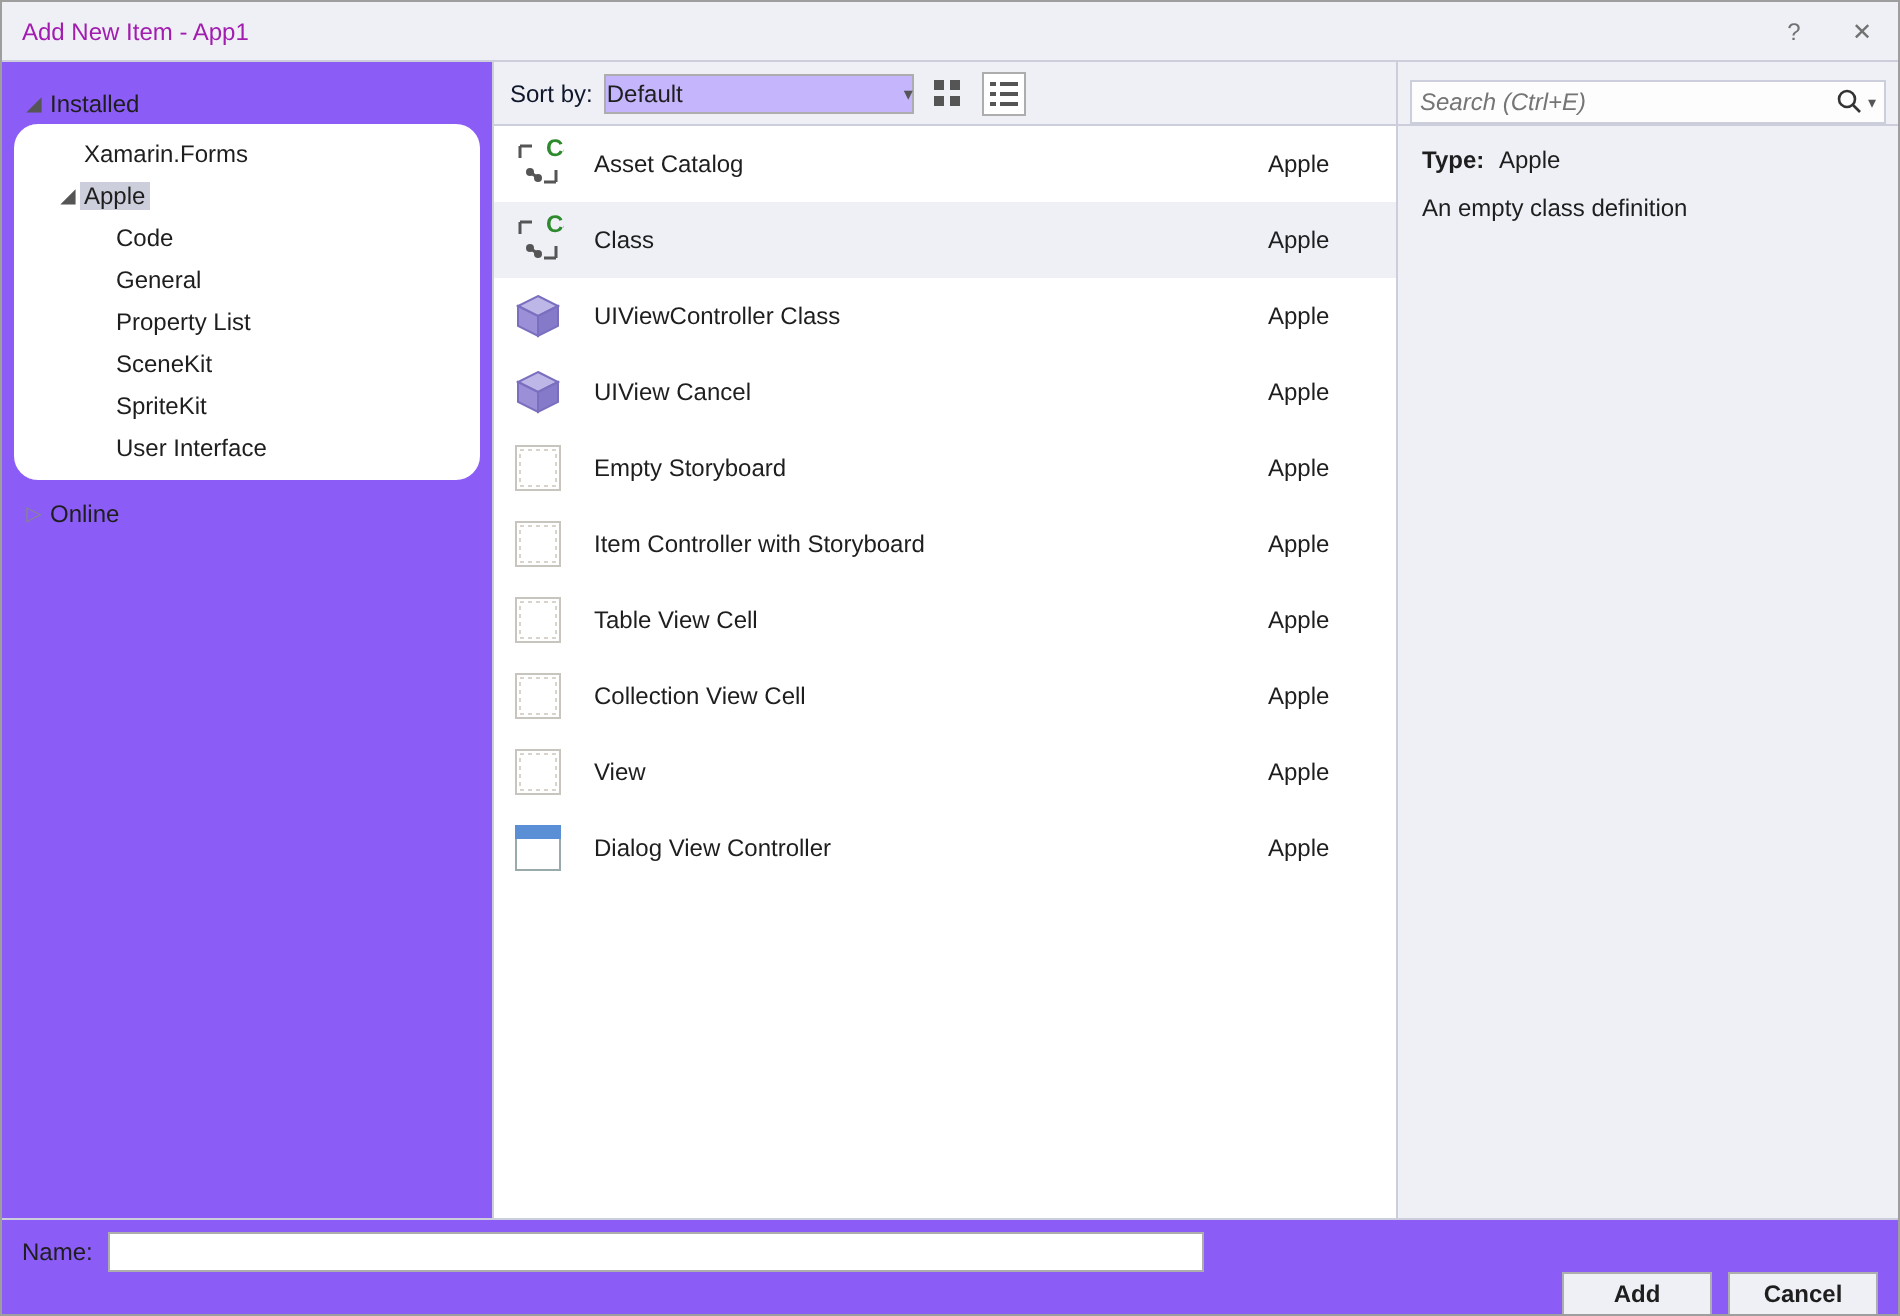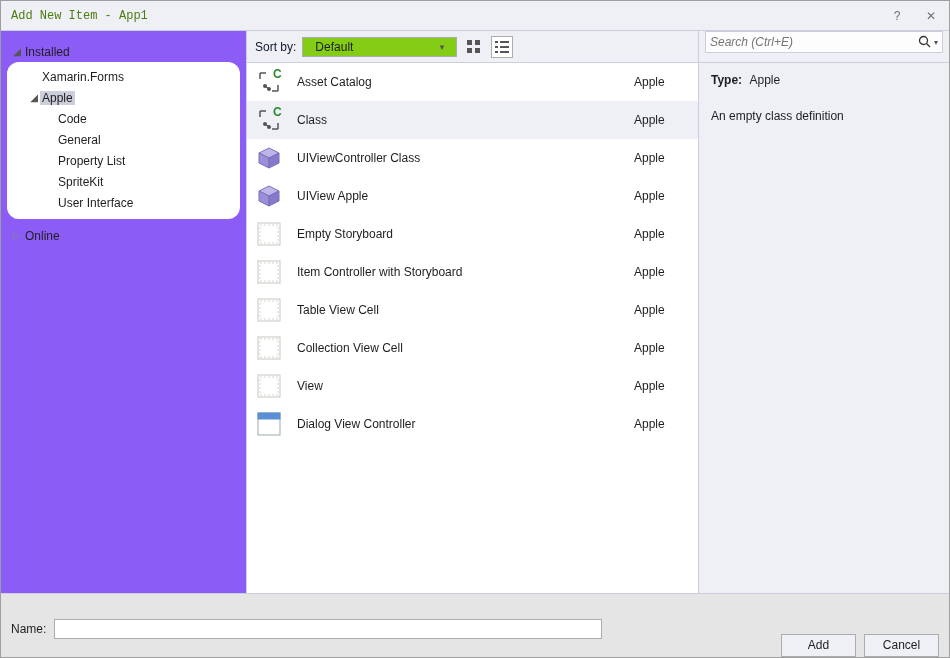--- a/index.html
+++ b/index.html
@@ -1,68 +1,68 @@
 <!DOCTYPE html>
 <html><head>
 <meta charset="utf-8">
 <style>
   * { box-sizing: border-box; margin: 0; padding: 0; font-family: "Segoe UI", Tahoma, sans-serif; font-size: 12px; }
   body { background: #ffffff; width: 950px; height: 658px; border: 1px solid #9e9e9e; display: flex; flex-direction: column; color: #1e1e1e; }
 
   
   .titlebar { height: 30px; display: flex; align-items: center; justify-content: space-between; padding: 0 8px 0 10px; background: #eef0f6; border-bottom: 1px solid #cccedb; }
-  .titlebar .title { color: #4d7c0f; font-family: Liberation Mono, monospace; }
+  .titlebar .title { color: #a21caf; }
   .titlebar .controls { display: flex; gap: 14px; align-items: center; color: #717171; }
   .win-btn { width: 20px; text-align: center; cursor: default; }
 
   
   .main { flex: 1 1 auto; display: flex; min-height: 0; }
   .sidebar { width: 245px; background: #8b5cf6; padding: 10px 6px 10px 6px; }
   .tree-node { display: flex; align-items: center; height: 21px; padding-left: 4px; cursor: default; }
   .tree-node .caret { width: 12px; text-align: center; color: #555; font-size: 10px; }
   .tree-node .caret.right::before { content: "▷"; color: #888; }
   .tree-node .caret.down::before { content: "◢"; }
   .tree-node.indent1 { padding-left: 20px; }
   .tree-node.indent2 { padding-left: 36px; }
   .tree-node.selected .label { background: #cccedb; padding: 0 2px; }
   .tree-node .label { padding: 0 2px; }
   .tree-inner { background: #fff; border-left: 1px solid #fff; padding: 4px 0 6px 0; border-radius: 12px; }
 
   
   .center { flex: 1 1 auto; display: flex; flex-direction: column; border-left: 1px solid #cccedb; border-right: 1px solid #cccedb; min-width: 0; }
   .toolbar { height: 32px; background: #eef0f6; border-bottom: 1px solid #cccedb; display: flex; align-items: center; padding: 0 8px; gap: 6px; }
   .sortby-label { color: #0f172a; }
-  .sortby-select { width: 155px; height: 20px; border: 1px solid #adadad; background: #84cc16; padding: 0 12px; display: flex; align-items: center; justify-content: space-between; }
+  .sortby-select { width: 155px; height: 20px; border: 1px solid #adadad; background: #c4b5fd; padding: 0 0; display: flex; align-items: center; justify-content: space-between; }
   .sortby-select .caret-down { font-size: 9px; color: #555; }
   .view-btn { width: 22px; height: 22px; border: 1px solid transparent; display: flex; align-items: center; justify-content: center; }
   .view-btn.active { border: 1px solid #adadad; background: #fff; }
 
   .item-list { flex: 1 1 auto; overflow: auto; background: #fff; }
   .item-row { height: 38px; display: flex; align-items: center; padding: 0 8px; gap: 10px; cursor: default; }
   .item-row.selected { background: #eef0f6; }
   .item-row .iconbox { width: 28px; height: 28px; display: flex; align-items: center; justify-content: center; }
   .item-row .name { flex: 1 1 auto; color: #1e1e1e; padding-left: 4px; }
   .item-row .category { color: #1e1e1e; width: 50px; text-align: left; margin-right: 6px; }
 
   
   .right { width: 250px; display: flex; flex-direction: column; }
-  .right .search-wrap { height: 32px; background: #eef0f6; border-bottom: 1px solid #cccedb; display:flex; align-items:flex-start; padding: 0 6px; }
+  .right .search-wrap { height: 32px; background: #eef0f6; border-bottom: 1px solid #cccedb; display:flex; align-items:flex-end; padding: 0 6px; }
   .search { flex:1; height: 22px; border: 1px solid #cccedb; background: #fdfdfd; display: flex; align-items: center; padding: 0 4px; }
   .search input { flex:1; border: none; outline: none; font-style: italic; color: #777; background: transparent; }
   .search .mag { color: #555; font-size: 12px; }
   .detail-body { padding: 10px 12px; background: #eef0f6; flex: 1; }
-  .detail-type-row { margin-bottom: 22px; }
+  .detail-type-row { margin-bottom: 10px; }
   .detail-type-row .label { font-weight: bold; }
   .detail-desc { color: #1e1e1e; }
 
   
-  .bottom { height: 64px; background: #e5e5e5; border-top: 1px solid #cccedb; display: flex; flex-direction: row; }
+  .bottom { height: 48px; background: #8b5cf6; border-top: 1px solid #cccedb; display: flex; flex-direction: column; }
   .name-row { display: flex; align-items: center; padding: 6px 10px 0 10px; gap: 8px; }
   .name-row input { width: 548px; height: 20px; border: 1px solid #adadad; padding: 0 4px; background: #fff; }
-  .button-row { flex:1; display: flex; align-items: flex-end; justify-content: flex-end; gap: 8px; padding: 0 10px; }
+  .button-row { flex:1; display: flex; align-items: flex-end; justify-content: flex-end; gap: 8px; padding: 0 10px; font-weight: bold; }
   .btn { width: 75px; height: 23px; border: 1px solid #adadad; background: #eef0f6; text-align: center; line-height: 21px; cursor: default; }
 
   
   svg { display: block; }
 </style>
 </head>
 <body>
 
 <div class="titlebar">
   <div class="title">Add New Item - App1</div>
@@ -92,20 +92,24 @@
         <span class="caret"></span>
         <span class="label">Code</span>
       </div>
       <div class="tree-node indent2">
         <span class="caret"></span>
         <span class="label">General</span>
       </div>
       <div class="tree-node indent2">
         <span class="caret"></span>
         <span class="label">Property List</span>
+      </div>
+      <div class="tree-node indent2">
+        <span class="caret"></span>
+        <span class="label">SceneKit</span>
       </div>
       <div class="tree-node indent2">
         <span class="caret"></span>
         <span class="label">SpriteKit</span>
       </div>
       <div class="tree-node indent2">
         <span class="caret"></span>
         <span class="label">User Interface</span>
       </div>
     </div>
@@ -180,21 +184,21 @@
           <div class="category">Apple</div>
         </div>
         <div class="item-row">
           <div class="iconbox">
             <svg width="26" height="26" viewBox="0 0 26 26">
               <polygon points="13,3 23,8 13,13 3,8" fill="#bdb7e8" stroke="#7a6fbf"></polygon>
               <polygon points="3,8 13,13 13,23 3,18" fill="#9b8fd8" stroke="#7a6fbf"></polygon>
               <polygon points="23,8 13,13 13,23 23,18" fill="#857ac9" stroke="#7a6fbf"></polygon>
             </svg>
           </div>
-          <div class="name">UIView Apple</div>
+          <div class="name">UIView Cancel</div>
           <div class="category">Apple</div>
         </div>
         <div class="item-row">
           <div class="iconbox">
             <svg width="26" height="26" viewBox="0 0 26 26">
               <rect x="2" y="2" width="22" height="22" fill="#fff" stroke="#c8c5bf"></rect>
               <rect x="4" y="4" width="18" height="18" fill="none" stroke="#d8d4cb" stroke-dasharray="2 2"></rect>
             </svg>
           </div>
           <div class="name">Empty Storyboard</div>

